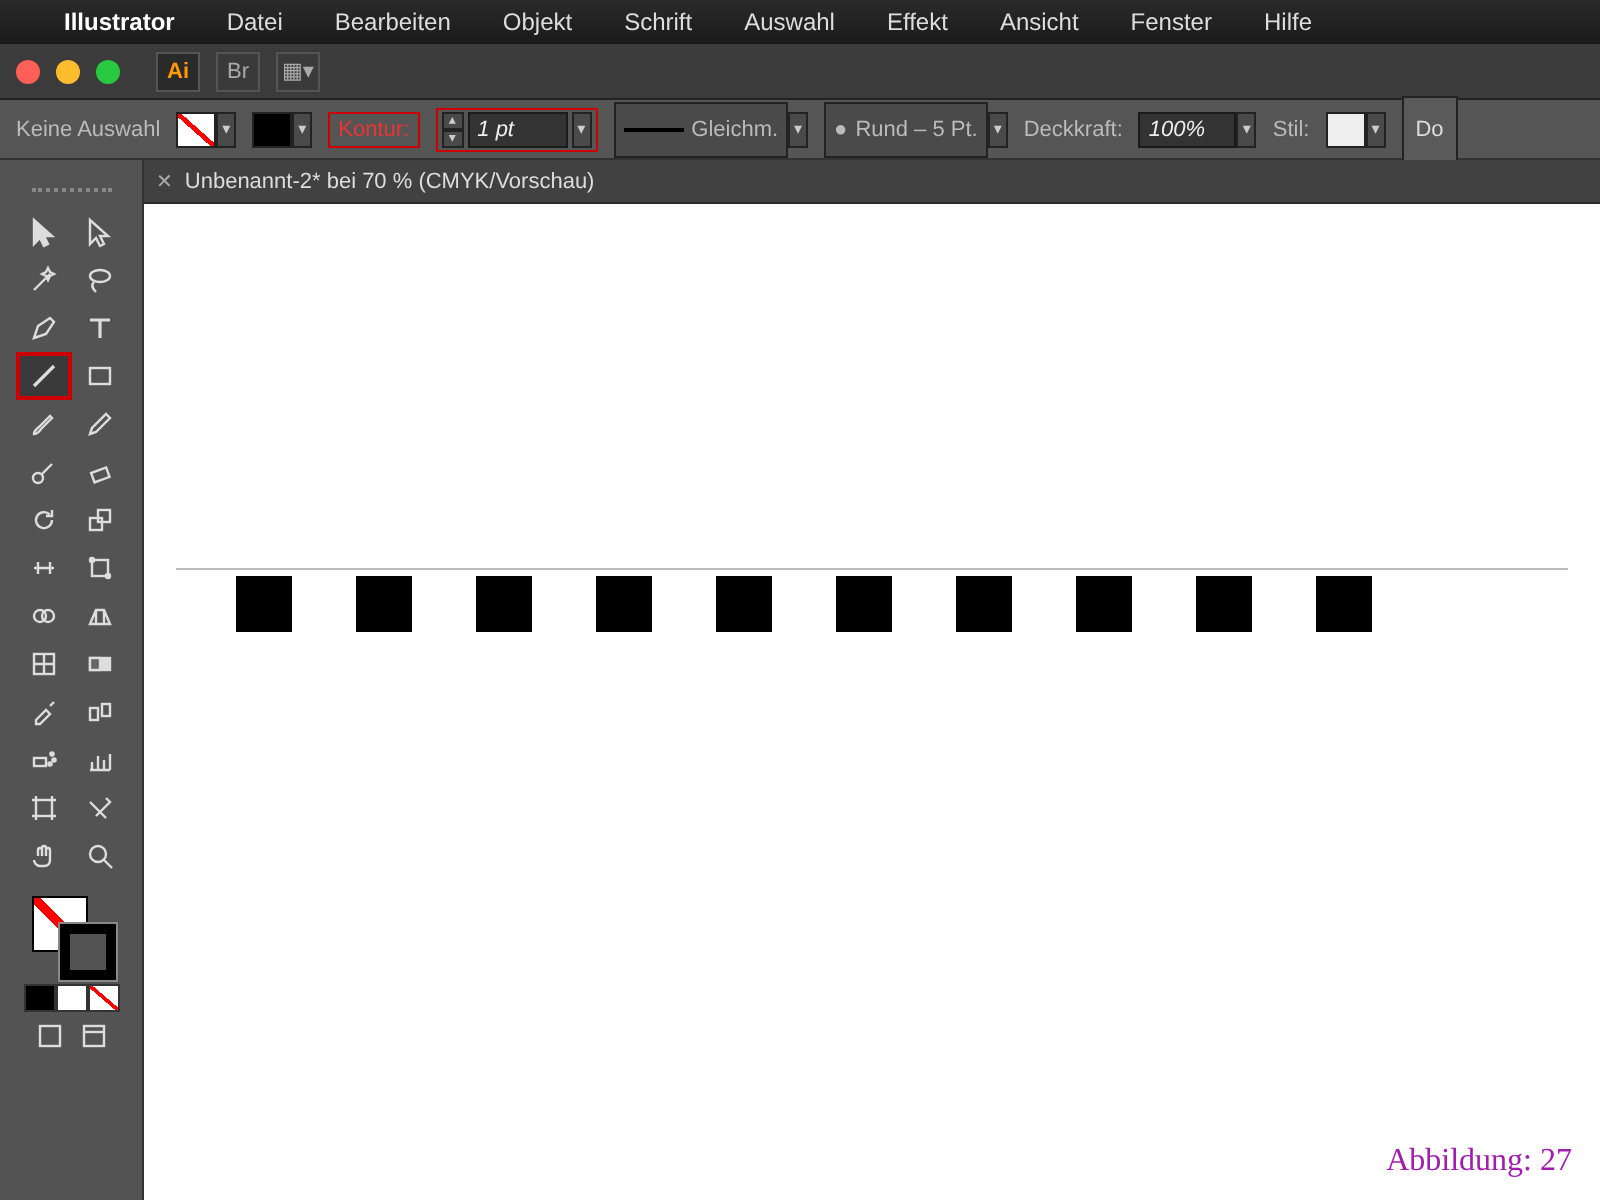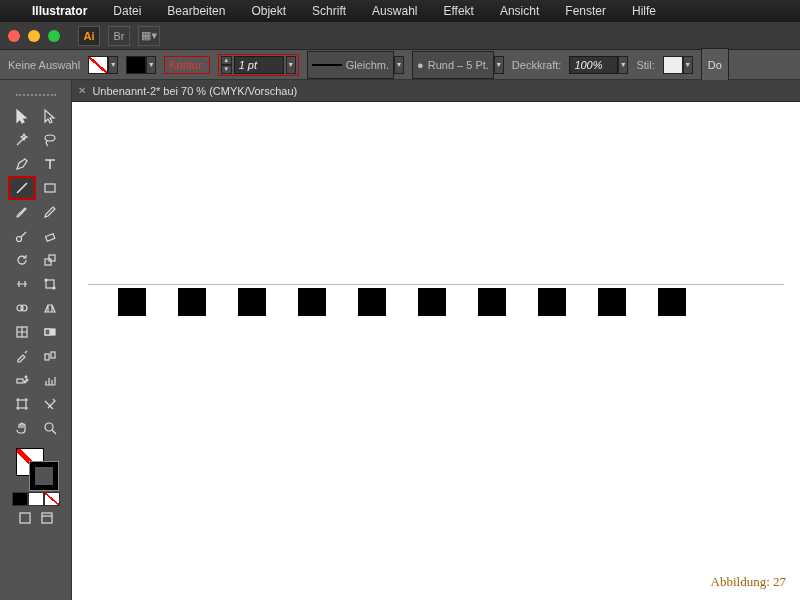--- a/index.html
+++ b/index.html
@@ -58,21 +58,21 @@
   .lastools .tool{width:22px;}
 
   
   .docarea { flex:1; background:#4b4b4b; display:flex; flex-direction:column; position:relative; }
   .tabbar { height:22px; background:#414141; display:flex; align-items:center; padding-left:6px; font-size:11px; color:#ddd; border-bottom:1px solid #2a2a2a; gap:6px; }
   .tabbar .x{color:#aaa; font-size:10px;}
   .canvas { flex:1; background:#fff; margin:0; position:relative; overflow:hidden; }
   .artline { position:absolute; left:16px; right:16px; top:182px; height:1px; background:#bbb; }
   .squares { position:absolute; left:46px; top:186px; display:flex; gap:32px; }
   .squares div{ width:28px; height:28px; background:#000; }
-  .figcap { position:absolute; right:14px; bottom:10px; color:#a16207; font-size:13px; font-family:"Times New Roman", serif; }
+  .figcap { position:absolute; right:14px; bottom:10px; color:#a21caf; font-size:16px; font-family:"Times New Roman", serif; }
 </style>
 </head>
 <body>
 
 <div class="menubar">
   <span class="apple"></span>
   <span class="app item">Illustrator</span>
   <span class="item">Datei</span>
   <span class="item">Bearbeiten</span>
   <span class="item">Objekt</span>

